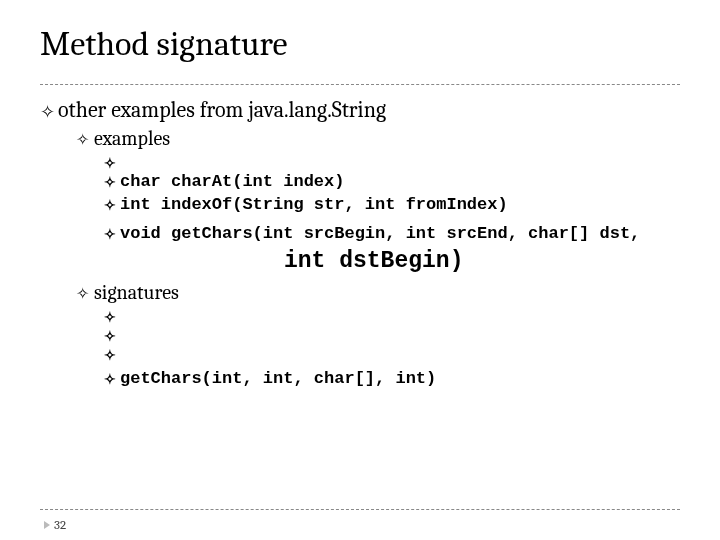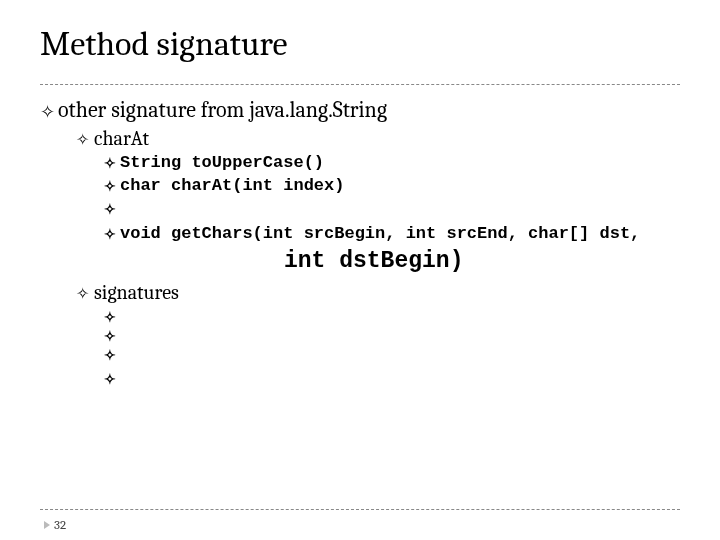--- a/index.html
+++ b/index.html
@@ -97,38 +97,38 @@
 </style>
 </head>
 <body>
 
 <div class="slide">
   <div class="title">Method signature</div>
   <hr class="hr-dashed">
 
   <div class="lvl1">
     <span class="bullet bullet-lvl1">✧</span>
-    <span>other signature from java.lang.String</span>
+    <span>other examples from java.lang.String</span>
   </div>
 
   <div class="lvl2">
     <span class="bullet bullet-lvl2">✧</span>
-    <span>charAt</span>
+    <span>examples</span>
   </div>
 
   <div class="lvl3">
     <span class="bullet bullet-lvl3">✧</span>
-    <span>String toUpperCase()</span>
   </div>
   <div class="lvl3">
     <span class="bullet bullet-lvl3">✧</span>
     <span>char charAt(int index)</span>
   </div>
   <div class="lvl3">
     <span class="bullet bullet-lvl3">✧</span>
+    <span>int indexOf(String str, int fromIndex)</span>
   </div>
   <div class="gap"></div>
   <div class="lvl3">
     <span class="bullet bullet-lvl3">✧</span>
     <span>void getChars(int srcBegin, int srcEnd, char[] dst,</span>
   </div>
   <div class="lvl3-cont">int dstBegin)</div>
 
   <div class="lvl2">
     <span class="bullet bullet-lvl2">✧</span>
@@ -140,20 +140,21 @@
   </div>
   <div class="lvl3">
     <span class="bullet bullet-lvl3">✧</span>
   </div>
   <div class="lvl3">
     <span class="bullet bullet-lvl3">✧</span>
   </div>
   <div class="gap"></div>
   <div class="lvl3">
     <span class="bullet bullet-lvl3">✧</span>
+    <span>getChars(int, int, char[], int)</span>
   </div>
 </div>
 
 <div class="footer-line"></div>
 <div class="page-num">
   <span class="tri"></span>
   <span>32</span>
 </div>
 
 </body></html>

